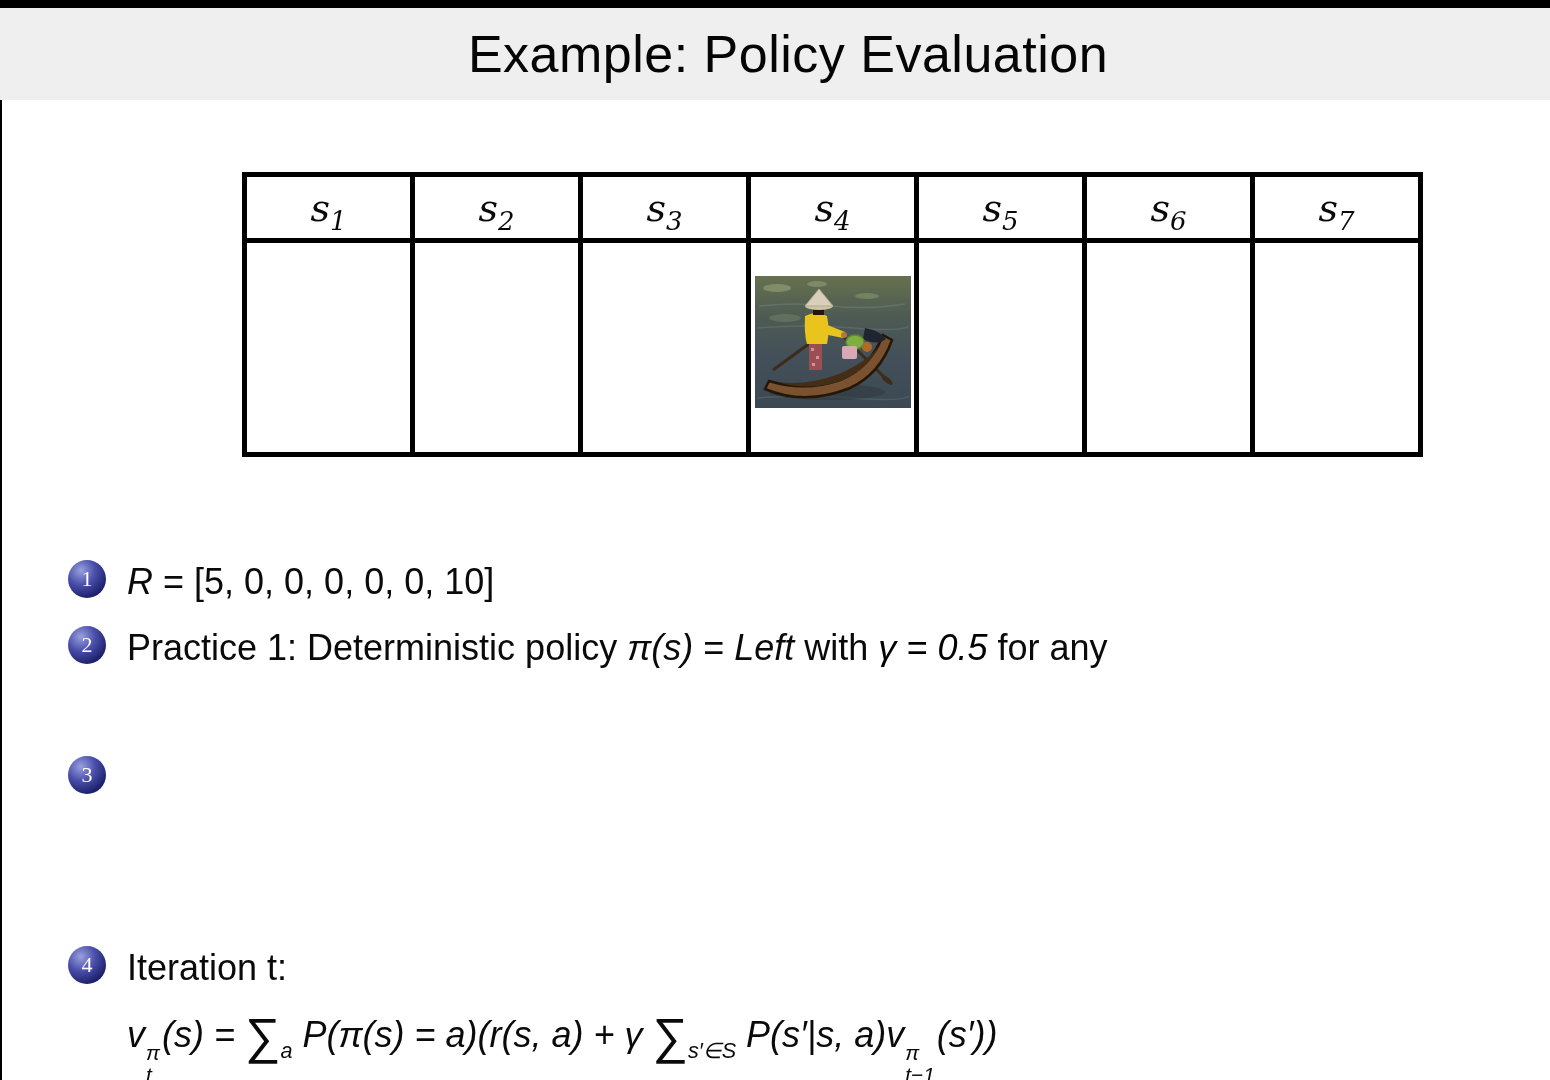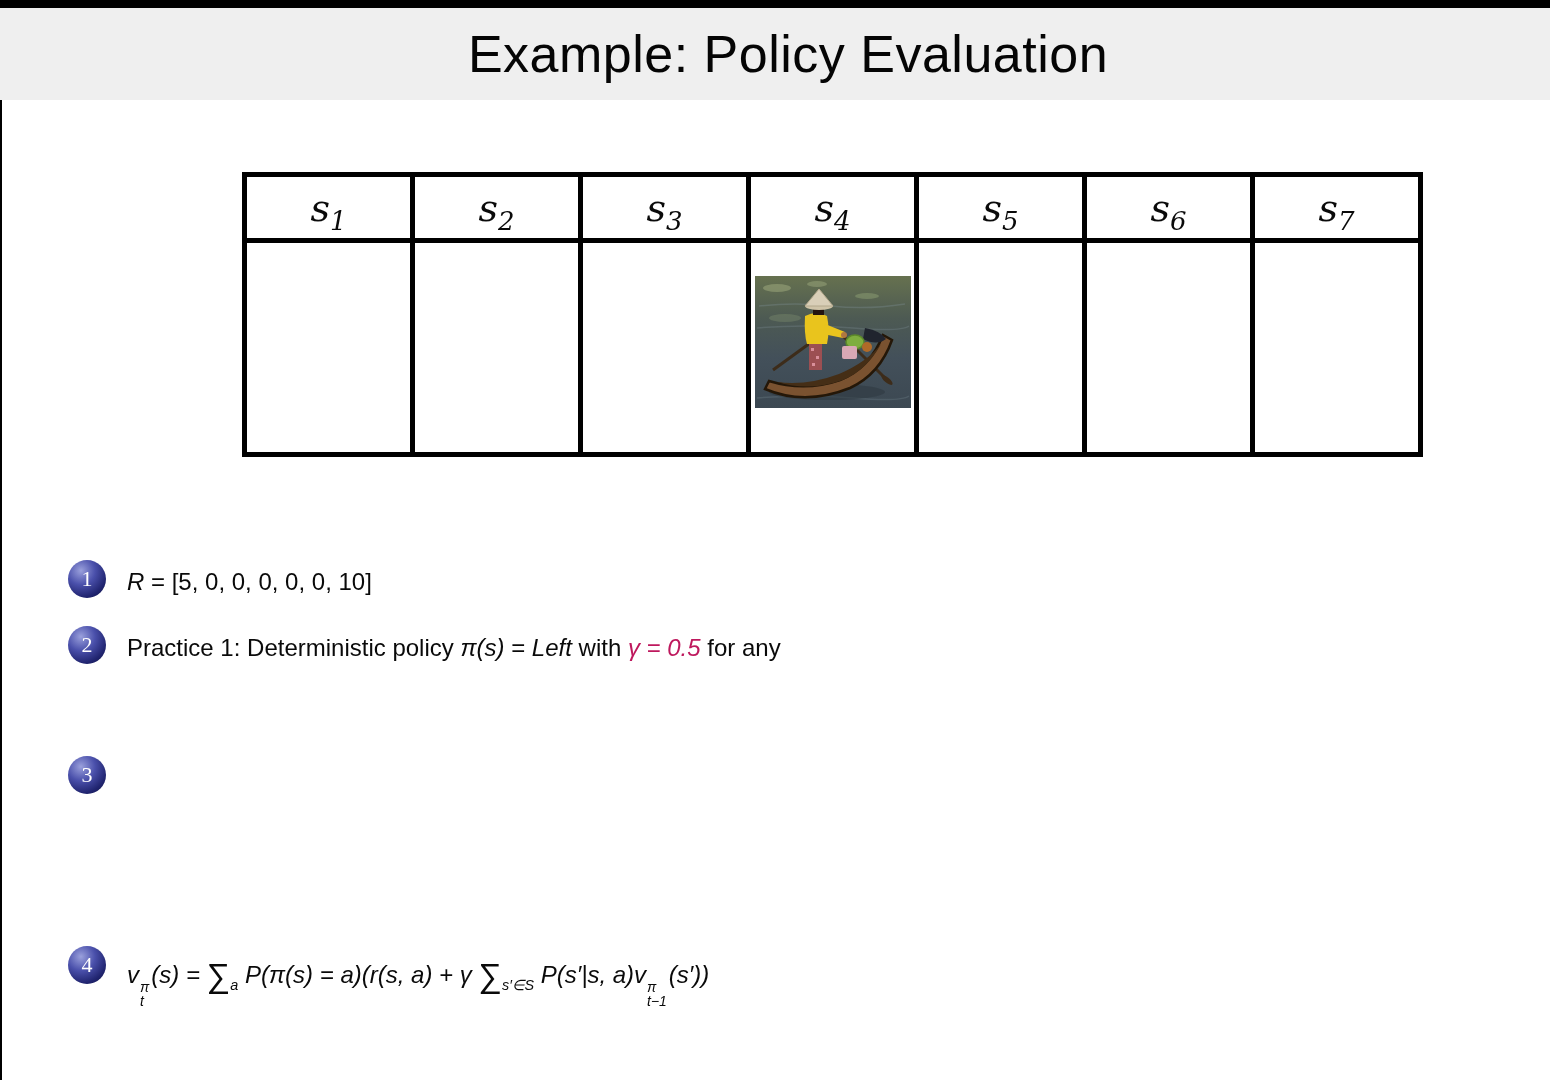--- a/index.html
+++ b/index.html
@@ -33,23 +33,23 @@
   .boat-photo { display:block; margin:33px auto 0 auto; }
 
   
   .item { position:absolute; left:68px; display:flex; align-items:flex-start; width:1460px; }
   .ball {
     flex:0 0 38px; width:38px; height:38px; border-radius:50%;
     background:radial-gradient(circle at 34% 28%, #9aa0dc 0%, #4a50ab 38%, #20246f 72%, #0e1040 100%);
     color:#fff; display:flex; align-items:center; justify-content:center;
     font-family:"Liberation Serif", serif; font-size:22px; margin-right:21px; margin-top:8px;
   }
-  .itext { font-size:24px; line-height:60px; }
+  .itext { font-size:36px; line-height:60px; }
   .mi { font-style:italic; }
-  .red { color:#be185d; }
+  .red { color:#000000; }
   .formula { line-height:74px; }
   .bigsum { font-size:1.38em; vertical-align:-0.13em; font-style:normal; }
   .msub { font-size:0.6em; vertical-align:-0.5em; font-style:italic; }
   .supsub {
     display:inline-flex; flex-direction:column; align-items:flex-start;
     font-size:0.58em; line-height:1.05; vertical-align:-0.62em; margin:0 2px 0 1px;
   }
 </style>
 </head>
 <body>
@@ -150,20 +150,21 @@
       </span>
     <div class="itext">
     </div>
   </div>
 
   <div class="item" style="top:938px;">
     <span class="ball">
         <span>4</span>
       </span>
     <div class="itext">
+      <div>Iteration t:</div>
       <div class="formula">
         <span class="mi">v</span><span class="supsub">
             <span class="mi">π</span>
             <span class="mi">t</span>
           </span><span class="mi">(s) = </span><span class="bigsum">∑</span><span class="msub">a</span><span class="mi"> P(π(s) = a)(r(s, a) + γ </span><span class="bigsum">∑</span><span class="msub">s′∈S</span><span class="mi"> P(s′|s, a)</span><span class="mi">v</span><span class="supsub">
             <span class="mi">π</span>
             <span class="mi">t−1</span>
           </span><span class="mi">(s′))</span>
       </div>
     </div>

